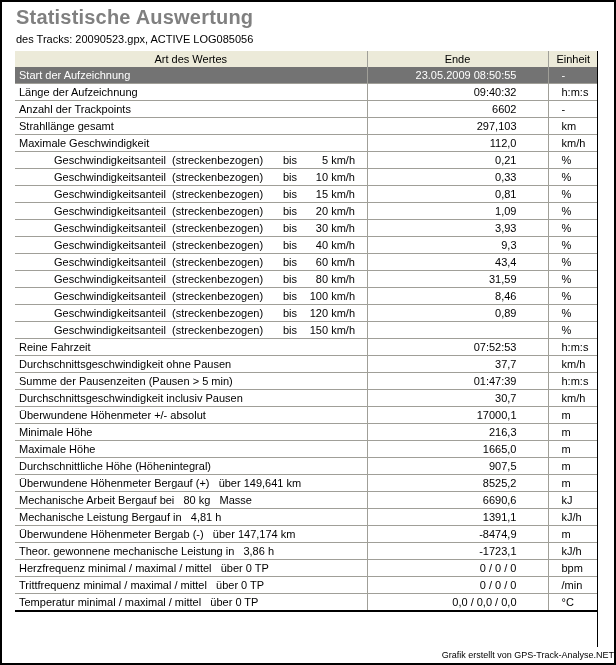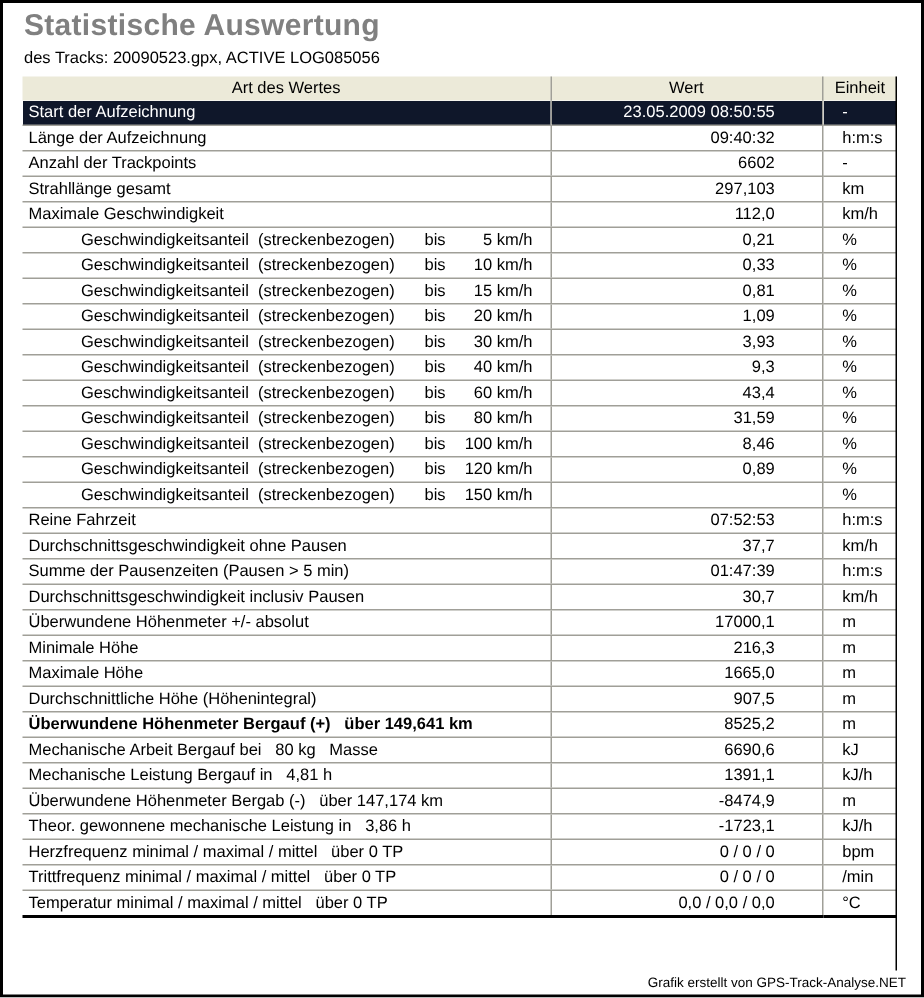--- a/index.html
+++ b/index.html
@@ -9,46 +9,46 @@
   .subtitle { position: absolute; left: 16px; top: 33px; font-size: 11px; color: #000; white-space: nowrap; }
   table.stats { position: absolute; left: 15px; top: 51px; width: 583px; border-collapse: collapse; font-size: 11px; color: #000; table-layout: fixed; }
   table.stats col.c1 { width: 352px; }
   table.stats col.c2 { width: 181px; }
   table.stats col.c3 { width: 50px; }
   table.stats th { background: #ecead9; font-weight: normal; height: 16px; padding: 0; border-right: 1px solid #a09f98; text-align: center; font-size: 11px; }
   table.stats th:last-child { border-right: none; }
   table.stats td { height: 16px; padding: 0 4px; border-bottom: 1px solid #a09f98; white-space: nowrap; overflow: hidden; line-height: 16px; }
   table.stats td.val { text-align: right; padding-right: 31px; border-left: 1px solid #a09f98; border-right: 1px solid #a09f98; }
   table.stats td.unit { padding-left: 13px; }
-  table.stats tr.sel td { background: #0f172a; color: #ffffff; }
+  table.stats tr.sel td { background: #737373; color: #ffffff; }
   table.stats tr.last td { border-bottom: 2px solid #000; }
   .rightline { position: absolute; left: 597px; top: 51px; width: 1px; height: 596px; background: #000; }
   .l-main { display: inline-block; width: 221px; margin-left: 35px; }
   .l-op { display: inline-block; width: 30px; text-align: center; }
   .l-limit { display: inline-block; width: 50px; text-align: right; }
-  .footer { position: absolute; right: 12px; top: 650px; font-size: 9px; color: #000; white-space: nowrap; }
+  .footer { position: absolute; right: 2px; top: 650px; font-size: 9px; color: #000; white-space: nowrap; }
 </style>
 </head>
 <body>
 
 <div class="frame"></div>
 
 <div class="title">Statistische Auswertung</div>
 <div class="subtitle">des Tracks: 20090523.gpx, ACTIVE LOG085056</div>
 
 <table class="stats">
   <colgroup>
       <col class="c1">
       <col class="c2">
       <col class="c3">
     </colgroup>
   <thead>
     <tr>
       <th>Art des Wertes</th>
-      <th>Wert</th>
+      <th>Ende</th>
       <th>Einheit</th>
     </tr>
   </thead>
   <tbody id="rows">
       <tr class="sel">
         <td style="white-space: pre;">Start der Aufzeichnung</td>
         <td class="val" style="white-space: pre;">23.05.2009 08:50:55</td>
         <td class="unit" style="white-space: pre;">-</td>
       </tr>
       <tr>
@@ -160,21 +160,21 @@
         <td style="white-space: pre;">Maximale Höhe</td>
         <td class="val" style="white-space: pre;">1665,0</td>
         <td class="unit" style="white-space: pre;">m</td>
       </tr>
       <tr>
         <td style="white-space: pre;">Durchschnittliche Höhe (Höhenintegral)</td>
         <td class="val" style="white-space: pre;">907,5</td>
         <td class="unit" style="white-space: pre;">m</td>
       </tr>
       <tr>
-        <td style="white-space: pre; font-weight: bold;">Überwundene Höhenmeter Bergauf (+)   über 149,641 km</td>
+        <td style="white-space: pre;">Überwundene Höhenmeter Bergauf (+)   über 149,641 km</td>
         <td class="val" style="white-space: pre;">8525,2</td>
         <td class="unit" style="white-space: pre;">m</td>
       </tr>
       <tr>
         <td style="white-space: pre;">Mechanische Arbeit Bergauf bei   80 kg   Masse</td>
         <td class="val" style="white-space: pre;">6690,6</td>
         <td class="unit" style="white-space: pre;">kJ</td>
       </tr>
       <tr>
         <td style="white-space: pre;">Mechanische Leistung Bergauf in   4,81 h</td>

